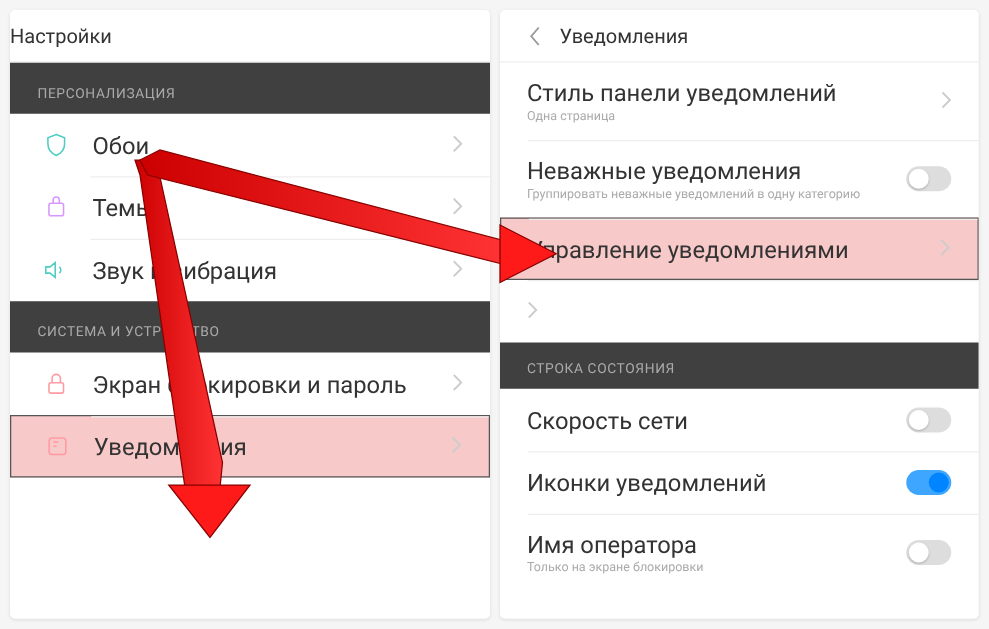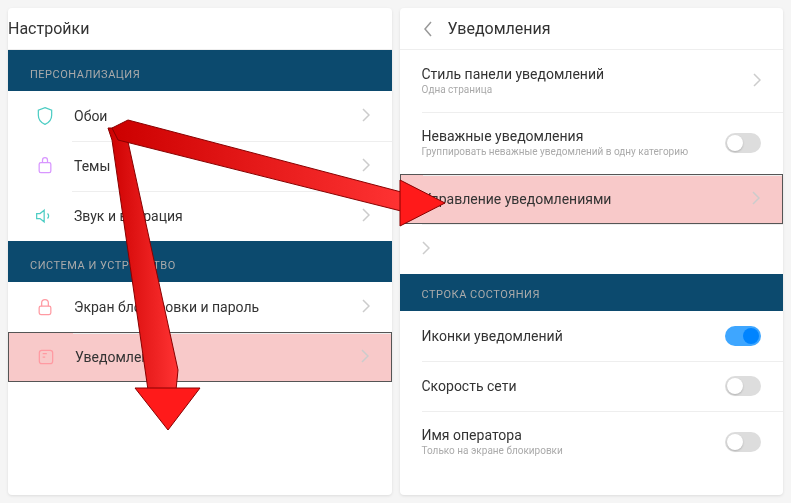--- a/index.html
+++ b/index.html
@@ -46,21 +46,21 @@
   align-items: center;
   justify-content: center;
   margin-right: 6px;
 }
 .back-btn svg { stroke: #999; }
 .section-header {
   font-size: 11px;
   color: #aaa;
   letter-spacing: 0.5px;
   padding: 18px 22px 10px;
-  background: #0c4a6e;
+  background: #404040;
 }
 .section-header.tight { padding-top: 14px; }
 .row {
   display: flex;
   align-items: center;
   padding: 0 22px;
   height: 50px;
   position: relative;
   cursor: pointer;
 }
@@ -79,21 +79,21 @@
 .icon-slot {
   width: 30px;
   height: 30px;
   display: flex;
   align-items: center;
   justify-content: center;
   margin-right: 14px;
   flex-shrink: 0;
 }
 .row-text { flex: 1; display: flex; flex-direction: column; justify-content: center; }
-.row-label { font-size: 14px; color: #333; }
+.row-label { font-size: 19px; color: #333; }
 .row-sub { font-size: 10px; color: #aaa; margin-top: 2px; line-height: 1.2; }
 .row-tall { height: 62px; }
 .chev {
   flex-shrink: 0;
 }
 .chev svg { stroke: #ccc; }
 .toggle {
   width: 36px;
   height: 20px;
   border-radius: 10px;
@@ -252,30 +252,30 @@
   <div class="row">
     <span class="chev"><svg width="8" height="14" viewBox="0 0 8 14" fill="none" stroke-width="1.5">
           <path d="M1 1l6 6-6 6"></path>
         </svg></span>
   </div>
 
   <div class="section-header tight">СТРОКА СОСТОЯНИЯ</div>
 
   <div class="row">
     <div class="row-text">
+        <span class="row-label">Скорость сети</span>
+      </div>
+    <span class="toggle"></span>
+  </div>
+
+  <div class="row">
+    <div class="row-text">
         <span class="row-label">Иконки уведомлений</span>
       </div>
     <span class="toggle on"></span>
-  </div>
-
-  <div class="row">
-    <div class="row-text">
-        <span class="row-label">Скорость сети</span>
-      </div>
-    <span class="toggle"></span>
   </div>
 
   <div class="row row-tall">
     <div class="row-text">
       <span class="row-label">Имя оператора</span>
       <span class="row-sub">Только на экране блокировки</span>
     </div>
     <span class="toggle"></span>
   </div>
 </div>

